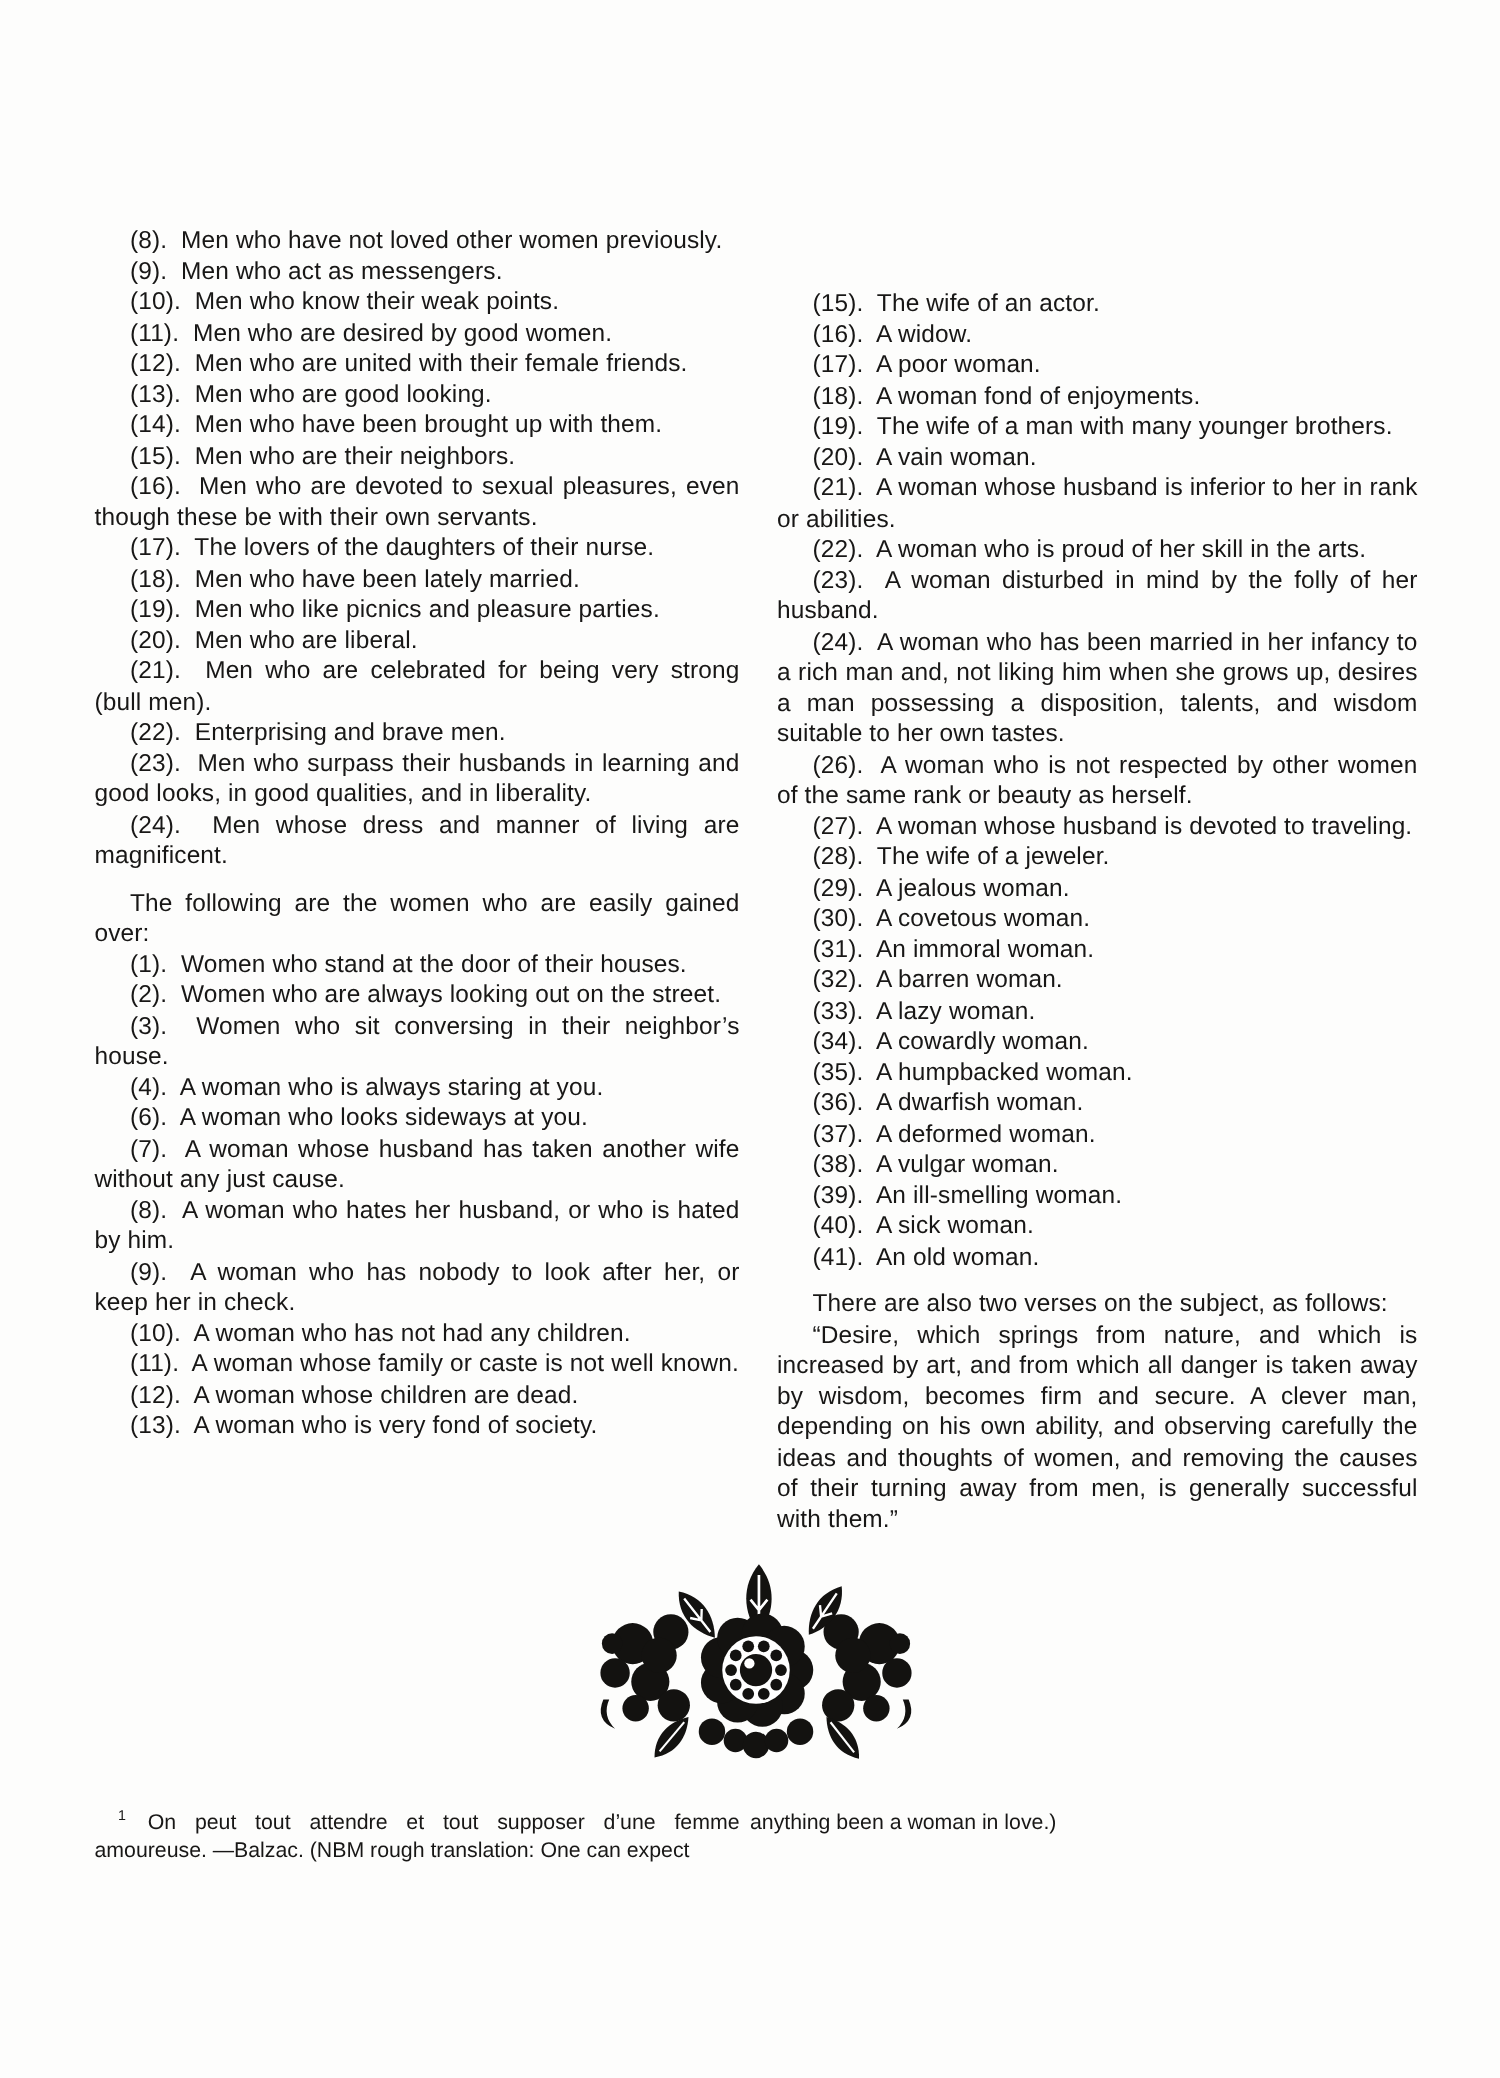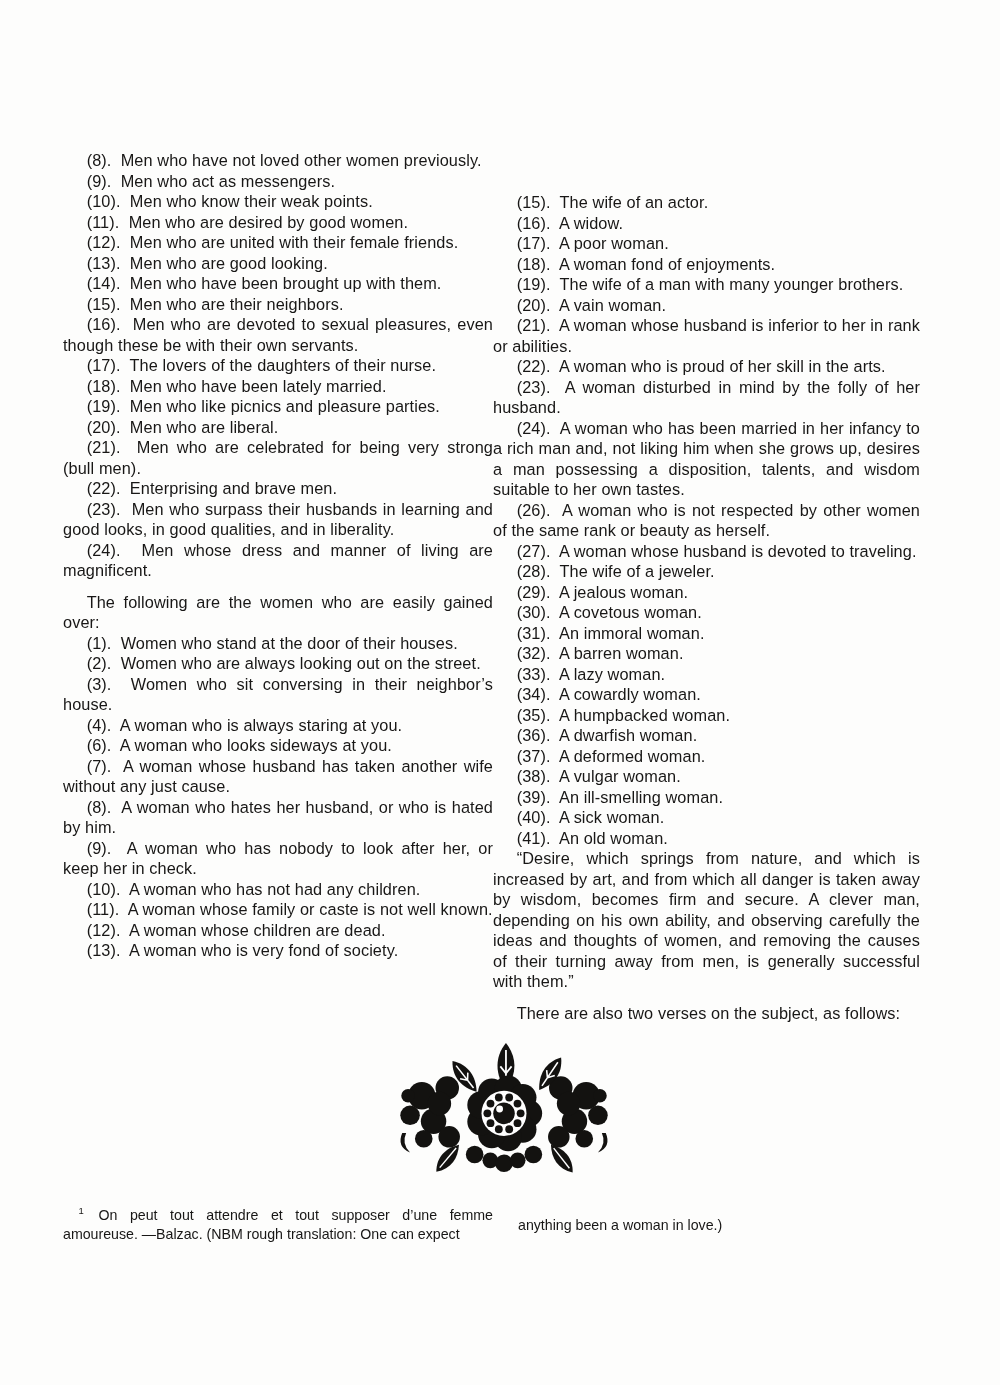--- a/index.html
+++ b/index.html
@@ -7,37 +7,37 @@
     position: relative;
     width: 1000px;
     height: 1385px;
     box-sizing: border-box;
     background: #fdfdfc;
     padding: 150px 55px 0 63px;
     font-family: "Liberation Sans", "DejaVu Sans", sans-serif;
     color: #181716;
     overflow: hidden;
   }
-  .columns { display: flex; }
+  .columns { display: flex; gap: 25px; }
   .col {
     font-size: 16.3px;
     line-height: 20.5px;
     text-align: justify;
     letter-spacing: 0.1px;
   }
   .col-left  { width: 430px; }
   .col-right { width: 427px; margin-top: 42px; }
   .item { margin: 0; text-indent: 1.45em; }
   .para-gap { margin-top: 11px; }
   .ornament-wrap { width: 216px; margin: 16px auto 0; }
   .ornament-wrap svg { display: block; width: 216px; height: 137px; }
   .footnote {
     display: flex;
-    gap: 25px;
-    align-items: center;
+    gap: 7px;
+    align-items: flex-start;
     margin-top: 30px;
     font-size: 14.2px;
     line-height: 19px;
   }
   .fn-left  { width: 430px; margin: 0; text-align: justify; text-indent: 1.1em; }
   .fn-right { width: 427px; margin: 0; }
   sup.fn-marker { font-size: 9.5px; line-height: 0; margin-right: 2px; }
 </style>
 </head>
 <body>
@@ -108,22 +108,22 @@
           <p class="item">(33).&nbsp; A lazy woman.</p>
           <p class="item">(34).&nbsp; A cowardly woman.</p>
           <p class="item">(35).&nbsp; A humpbacked woman.</p>
           <p class="item">(36).&nbsp; A dwarfish woman.</p>
           <p class="item">(37).&nbsp; A deformed woman.</p>
           <p class="item">(38).&nbsp; A vulgar woman.</p>
           <p class="item">(39).&nbsp; An ill-smelling woman.</p>
           <p class="item">(40).&nbsp; A sick woman.</p>
           <p class="item">(41).&nbsp; An old woman.</p>
         </div>
+      <p class="item para-gap">There are also two verses on the subject, as follows:</p>
       <p class="item">“Desire, which springs from nature, and which is increased by art, and from which all danger is taken away by wisdom, becomes firm and secure. A clever man, depending on his own ability, and observing carefully the ideas and thoughts of women, and removing the causes of their turning away from men, is generally successful with them.”</p>
-      <p class="item para-gap">There are also two verses on the subject, as follows:</p>
     </div>
 
   </section>
 
   <div class="ornament-wrap">
     <svg viewBox="0 0 220 140" xmlns="http://www.w3.org/2000/svg">
 
       <g fill="#131210">
         <circle cx="26" cy="58" r="14"></circle>
           <circle cx="14" cy="78" r="10"></circle>

